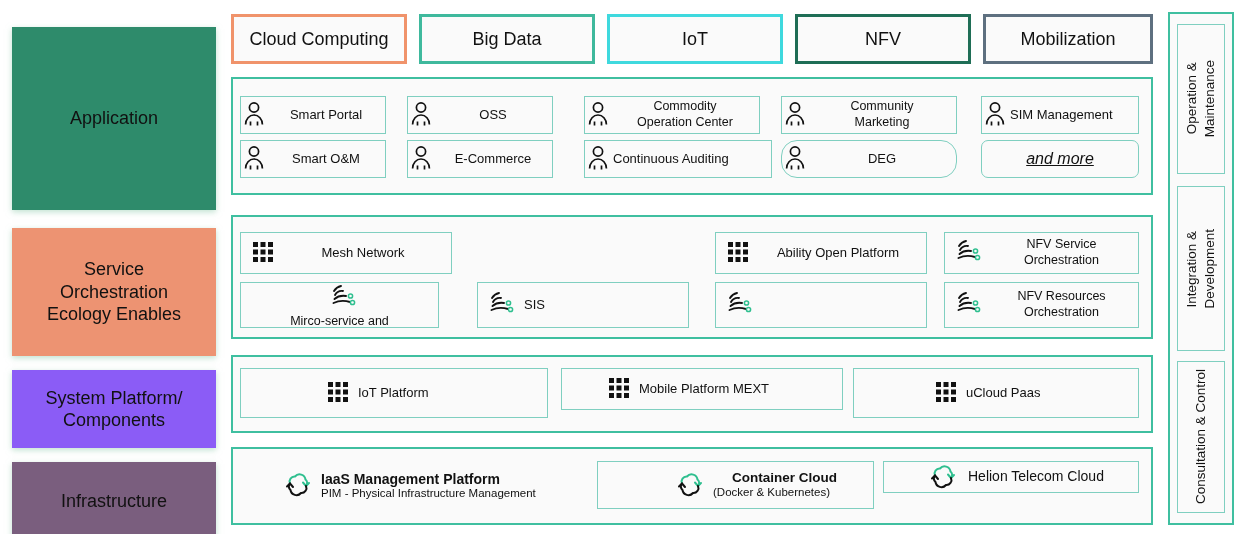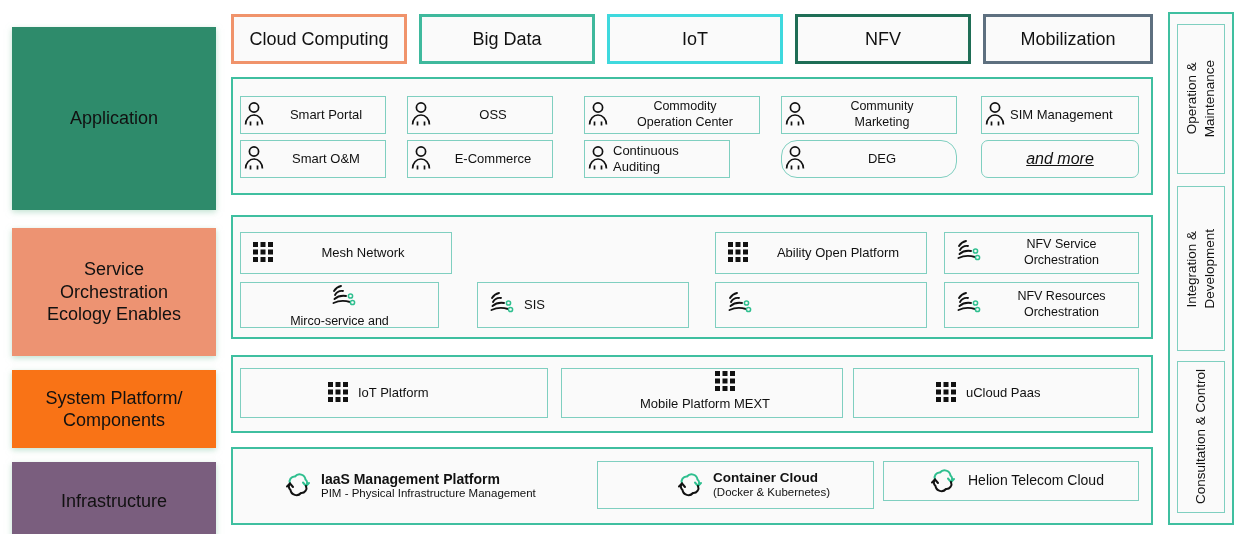--- a/index.html
+++ b/index.html
@@ -49,21 +49,21 @@
   .icon{flex:0 0 auto;display:block;}
 
   
   .nobox{
     position:absolute;display:flex;align-items:center;
     box-sizing:border-box;
   }
   .infra-txt{margin-left:8px;}
   .infra-t1{font-size:14px;font-weight:bold;line-height:1.15;}
   .infra-t2{font-size:11.5px;line-height:1.2;}
-  .infra-c1{font-size:13.5px;font-weight:bold;line-height:1.15;}
+  .infra-c1{font-size:13.5px;font-weight:bold;line-height:1.15;margin-left:19px;}
   .infra-c2{font-size:11.5px;line-height:1.2;}
 
   
   .andmore{font-style:italic;text-decoration:underline;font-size:16px;}
 
   
   .rail{
     position:absolute;
     border:2px solid #3FBFA0;
     background:#FAFAFA;
@@ -94,21 +94,21 @@
   <div class="layerlabel shadow" style="left:12px;top:12px;width:204px;height:183px;background:#2E8B6B;">
     <span>Application</span>
   </div>
 
   <div class="layerlabel shadow" style="left:12px;top:213px;width:204px;height:128px;background:#ED9372;white-space:pre-line;">
     <span>Service
 Orchestration
 Ecology Enables</span>
   </div>
 
-  <div class="layerlabel shadow" style="left:12px;top:355px;width:204px;height:78px;background:#f97316;white-space:pre-line;">
+  <div class="layerlabel shadow" style="left:12px;top:355px;width:204px;height:78px;background:#8b5cf6;white-space:pre-line;">
     <span>System Platform/
 Components</span>
   </div>
 
   <div class="layerlabel shadow" style="left:12px;top:447px;width:204px;height:78px;background:#7A5E7E;">
     <span>Infrastructure</span>
   </div>
 
   <div class="tab" style="left:231px;top:14px;width:176px;height:50px;border-color:#F0936B;">
     <span>Cloud Computing</span>
@@ -202,21 +202,21 @@
     <span class="icon">
       <svg width="26" height="28" viewBox="0 0 26 28">
           <circle cx="13" cy="7.5" r="4.6" fill="none" stroke="#111" stroke-width="1.7"></circle>
           <path d="M4.6 24.5 A8.4 9.5 0 0 1 21.4 24.5" fill="none" stroke="#111" stroke-width="1.7"></path>
           <line x1="9.5" y1="21.5" x2="9.5" y2="25.5" stroke="#111" stroke-width="1.7"></line>
           <line x1="16.5" y1="21.5" x2="16.5" y2="25.5" stroke="#111" stroke-width="1.7"></line>
         </svg>
     </span>
     <span class="lbl">E-Commerce</span>
   </div>
-  <div class="cell" style="left:584px;top:140px;width:146px;height:38px;">
+  <div class="cell" style="left:584px;top:140px;width:188px;height:38px;">
     <span class="icon">
       <svg width="26" height="28" viewBox="0 0 26 28">
           <circle cx="13" cy="7.5" r="4.6" fill="none" stroke="#111" stroke-width="1.7"></circle>
           <path d="M4.6 24.5 A8.4 9.5 0 0 1 21.4 24.5" fill="none" stroke="#111" stroke-width="1.7"></path>
           <line x1="9.5" y1="21.5" x2="9.5" y2="25.5" stroke="#111" stroke-width="1.7"></line>
           <line x1="16.5" y1="21.5" x2="16.5" y2="25.5" stroke="#111" stroke-width="1.7"></line>
         </svg>
     </span>
     <span class="lbl" style="text-align:left;">Continuous Auditing</span>
   </div>
@@ -366,21 +366,21 @@
             <rect x="9.5" y="9.5" width="5" height="5"></rect>
             <rect x="17" y="9.5" width="5" height="5"></rect>
             <rect x="2" y="17" width="5" height="5"></rect>
             <rect x="9.5" y="17" width="5" height="5"></rect>
             <rect x="17" y="17" width="5" height="5"></rect>
           </g>
         </svg>
     </span>
     <span class="lbl" style="text-align:left;padding-left:8px;">IoT Platform</span>
   </div>
-  <div class="cell" style="left:561px;top:368px;width:282px;height:50px;flex-direction:column;">
+  <div class="cell" style="left:561px;top:368px;width:282px;height:42px;">
     <span class="icon" style="margin-left:45px;">
       <svg width="24" height="24" viewBox="0 0 24 24">
           <g fill="#111">
             <rect x="2" y="2" width="5" height="5"></rect>
             <rect x="9.5" y="2" width="5" height="5"></rect>
             <rect x="17" y="2" width="5" height="5"></rect>
             <rect x="2" y="9.5" width="5" height="5"></rect>
             <rect x="9.5" y="9.5" width="5" height="5"></rect>
             <rect x="17" y="9.5" width="5" height="5"></rect>
             <rect x="2" y="17" width="5" height="5"></rect>
@@ -436,21 +436,21 @@
         <path d="M25 17 A5 5 0 0 1 20 24 A6 6 0 0 1 9.5 21 A4.5 4.5 0 0 1 9 14.5" fill="none" stroke="#111" stroke-width="2" stroke-linecap="round"></path>
         <path d="M9 14.5 L12 18 M9 14.5 L6 17.5" fill="none" stroke="#111" stroke-width="2" stroke-linecap="round"></path>
       </svg>
     </span>
     <span class="infra-txt">
       <span class="infra-c1" style="display:block;">Container Cloud</span>
       <span class="infra-c2" style="display:block;">(Docker &amp; Kubernetes)</span>
     </span>
   </div>
 
-  <div class="cell" style="left:883px;top:461px;width:256px;height:40px;">
+  <div class="cell" style="left:883px;top:461px;width:256px;height:32px;">
     <span class="icon" style="margin-left:42px;">
       <svg width="32" height="30" viewBox="0 0 32 30">
         <path d="M9 14.5 A5 5 0 0 1 14 7.5 A6 6 0 0 1 24.5 10.5 A4.5 4.5 0 0 1 25 17" fill="none" stroke="#2FBF8F" stroke-width="2" stroke-linecap="round"></path>
         <path d="M25 17 L22 13.5 M25 17 L28 14" fill="none" stroke="#2FBF8F" stroke-width="2" stroke-linecap="round"></path>
         <path d="M25 17 A5 5 0 0 1 20 24 A6 6 0 0 1 9.5 21 A4.5 4.5 0 0 1 9 14.5" fill="none" stroke="#111" stroke-width="2" stroke-linecap="round"></path>
         <path d="M9 14.5 L12 18 M9 14.5 L6 17.5" fill="none" stroke="#111" stroke-width="2" stroke-linecap="round"></path>
       </svg>
     </span>
     <span class="lbl" style="text-align:left;padding-left:10px;font-size:14px;">Helion Telecom Cloud</span>
   </div>

